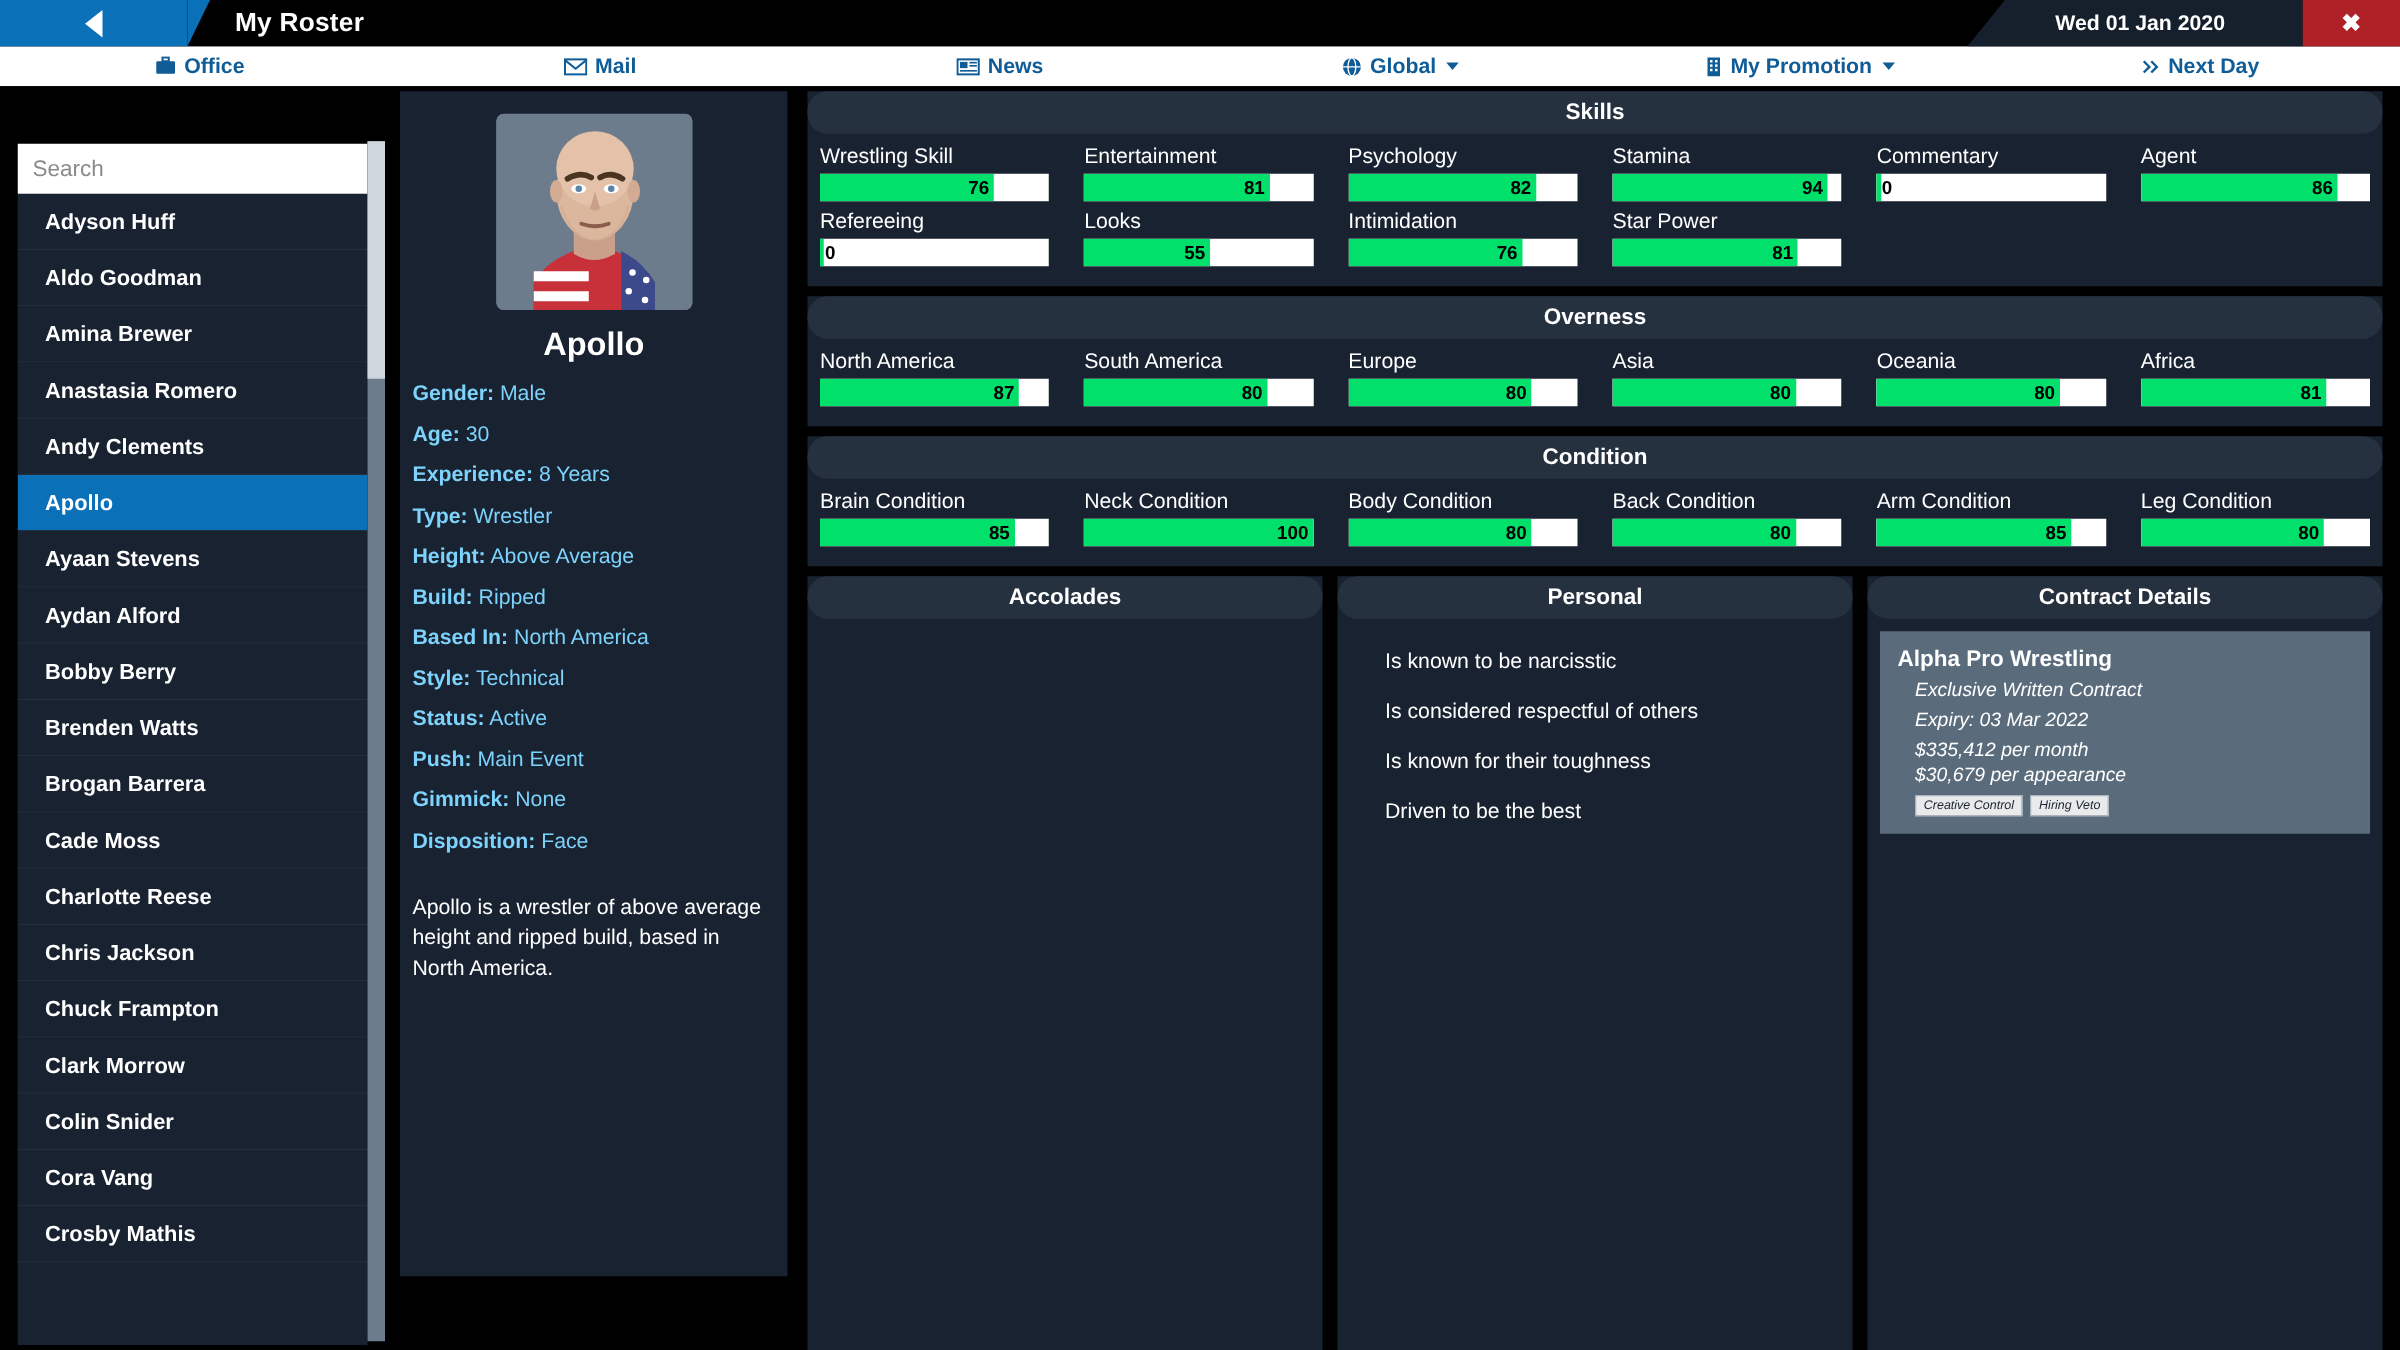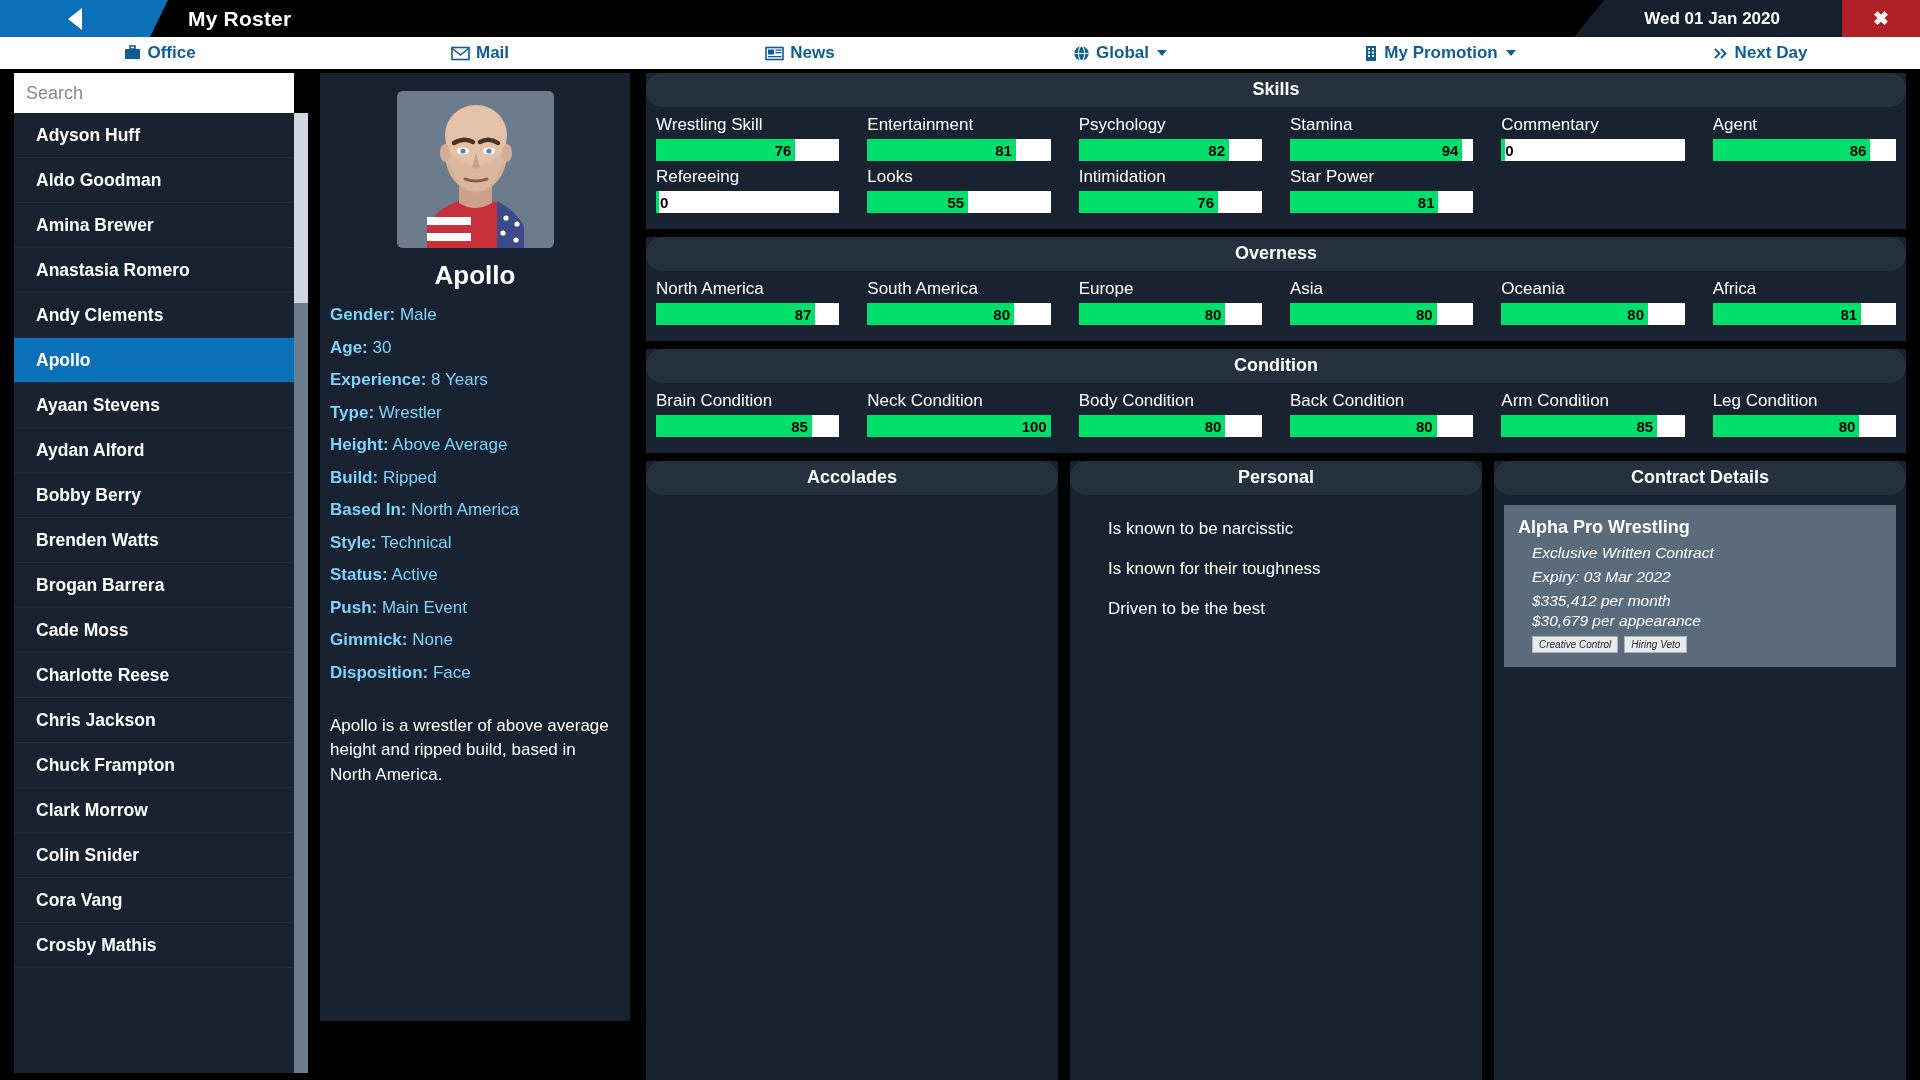--- a/index.html
+++ b/index.html
@@ -124,20 +124,21 @@
   .search-box {
     width: 280px;
     height: 40px;
     background: #ffffff;
     border: none;
     outline: none;
     font-size: 18px;
     color: #444;
     padding: 0 12px;
     font-family: "Liberation Sans", sans-serif;
+    margin-top: 42px;
   }
   .search-box::placeholder { color: #8a8a8a; }
   .roster-list {
     width: 280px;
     height: 960px;
     overflow: hidden;
     background: #182230;
   }
   .roster-item {
     height: 45px;
@@ -665,20 +666,21 @@
 
       <div class="lower-panel">
         <div class="panel-head">Accolades</div>
         <div class="lower-body" id="accolades-list"></div>
       </div>
 
       <div class="lower-panel">
         <div class="panel-head">Personal</div>
         <div class="lower-body" id="personal-list">
             <div class="personal-line">Is known to be narcisstic</div>
+            <div class="personal-line">Is considered respectful of others</div>
             <div class="personal-line">Is known for their toughness</div>
             <div class="personal-line">Driven to be the best</div>
           </div>
       </div>
 
       <div class="lower-panel">
         <div class="panel-head">Contract Details</div>
         <div class="lower-body" style="padding:0;">
           <div class="contract-card">
             <div class="contract-name">Alpha Pro Wrestling</div>

